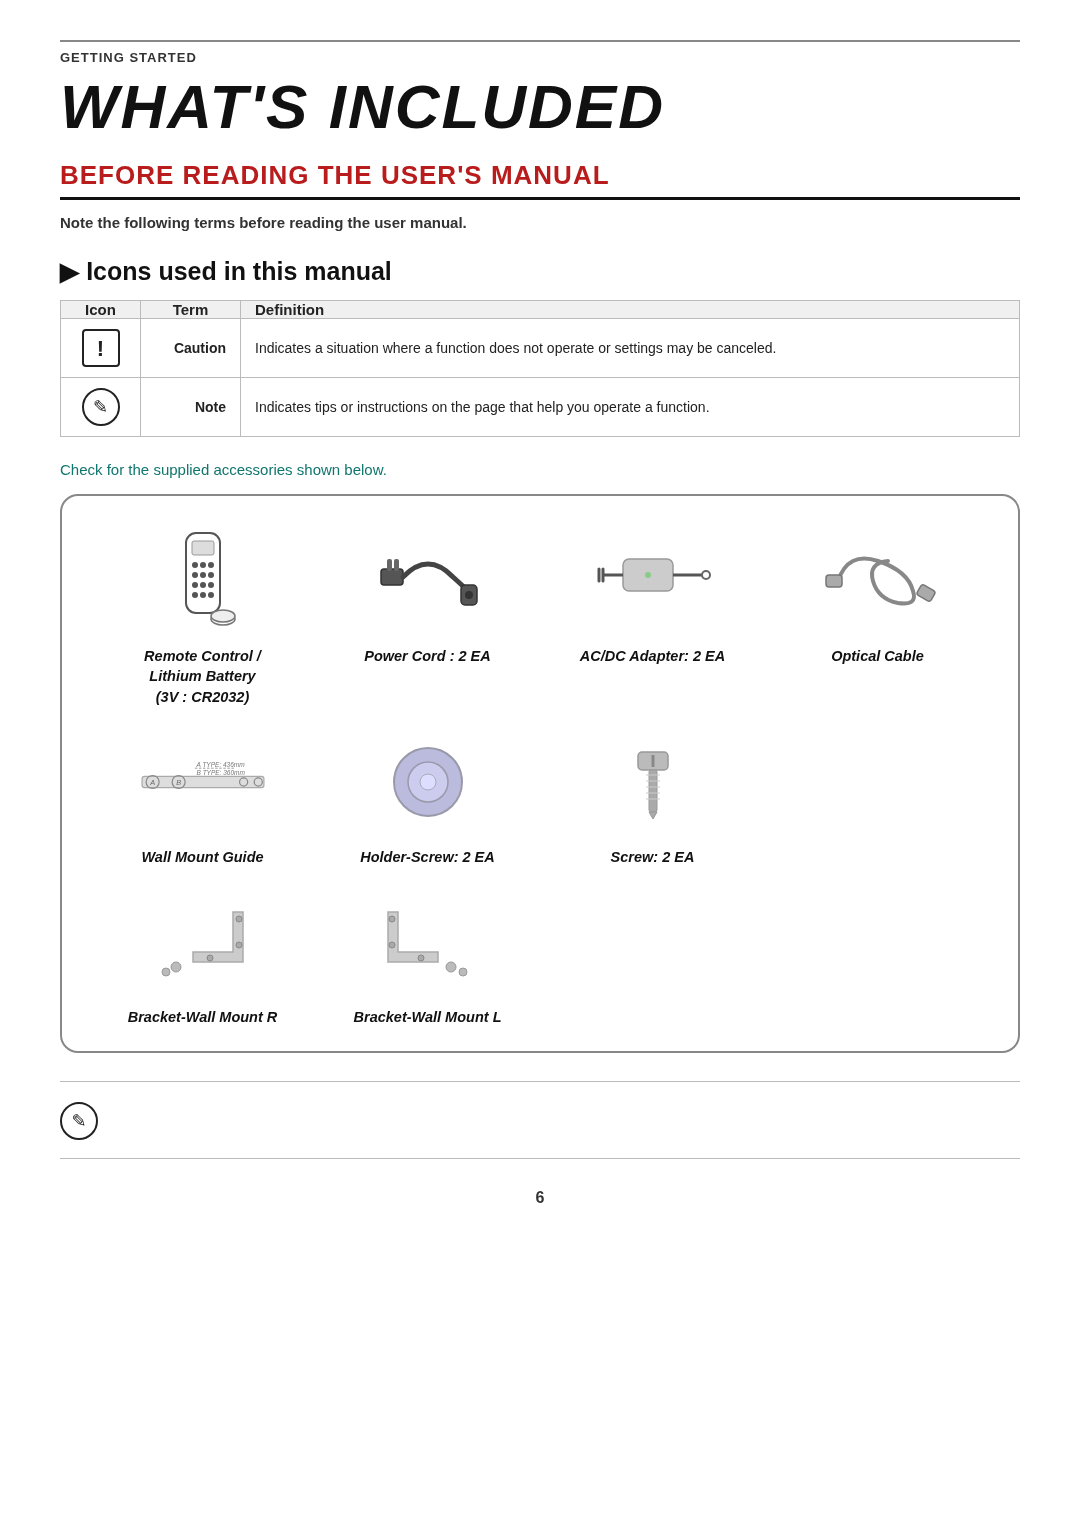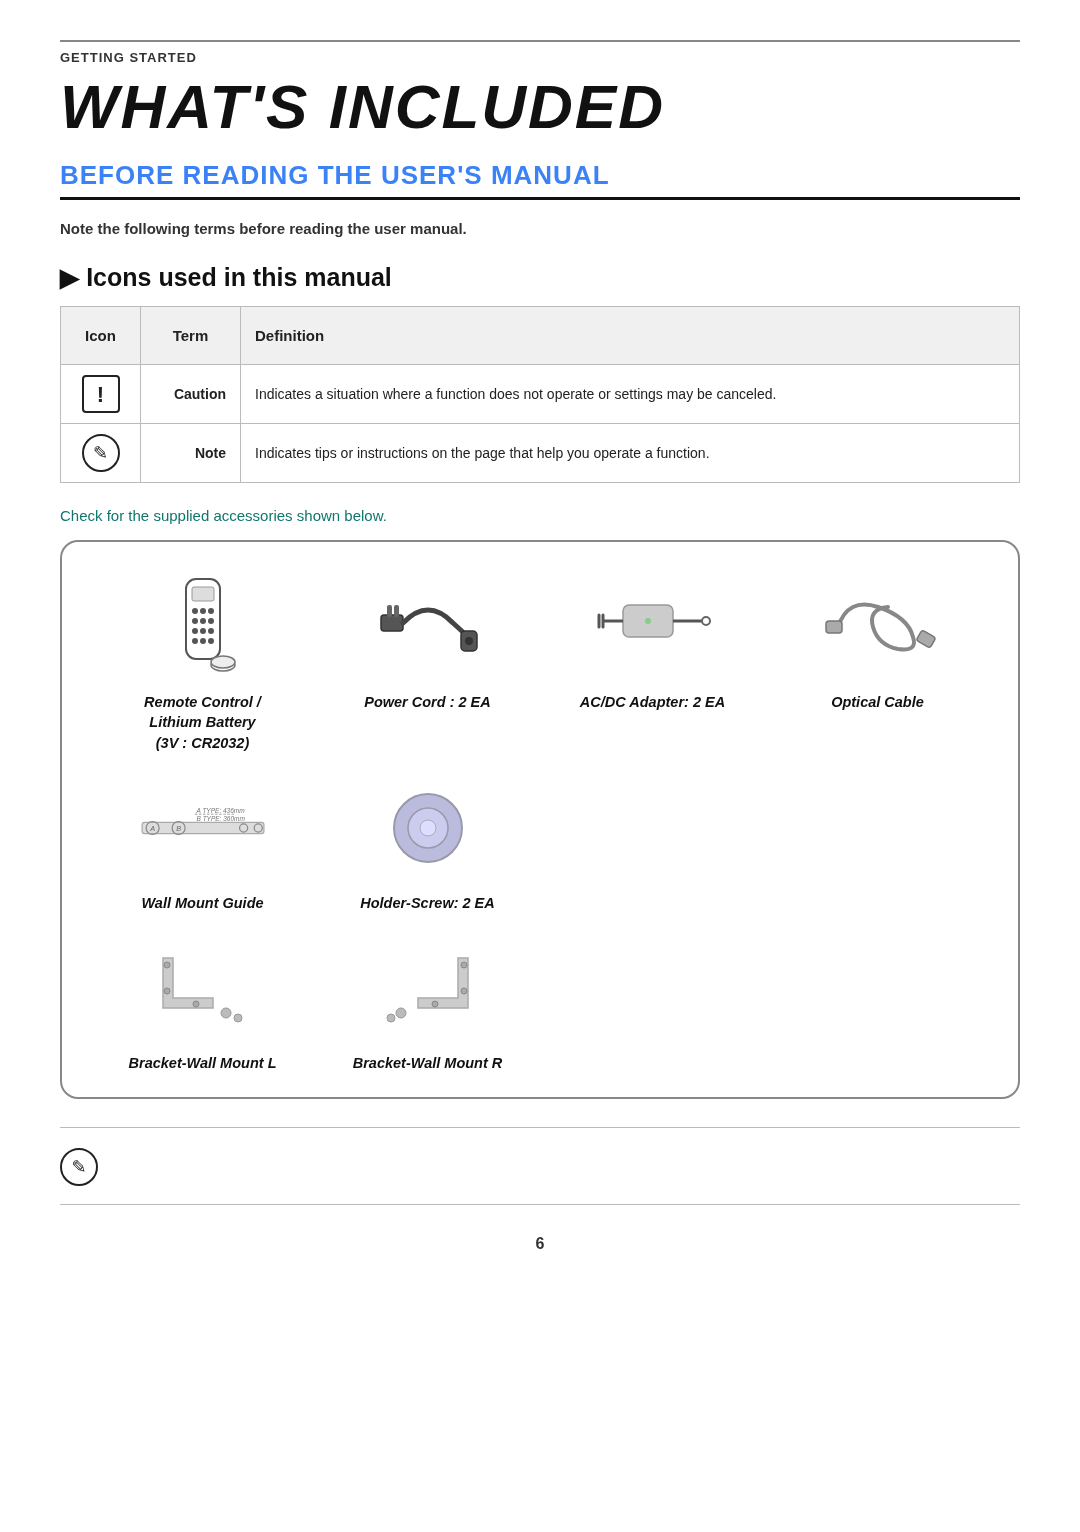--- a/index.html
+++ b/index.html
@@ -27,22 +27,22 @@
       letter-spacing: 2px;
       color: #111;
       margin-bottom: 18px;
       font-family: Arial Black, Arial, sans-serif;
       font-style: italic;
     }
     .section-title {
       font-size: 26px;
       font-weight: 900;
       letter-spacing: 1px;
-      color: #3b82f6;
-      margin-bottom: 20px;
+      color: #b91c1c;
+      margin-bottom: 14px;
       border-bottom: 3px solid #111;
       padding-bottom: 6px;
       text-transform: uppercase;
     }
     .note-text {
       font-size: 15px;
       color: #333;
       margin-bottom: 26px;
       font-weight: bold;
     }
@@ -54,21 +54,21 @@
     }
     .icons-table {
       width: 100%;
       border-collapse: collapse;
       margin-bottom: 24px;
       border: 1px solid #bbb;
     }
     .icons-table th {
       background: #f0f0f0;
       border: 1px solid #bbb;
-      padding: 20px 14px;
+      padding: 0 14px;
       font-size: 15px;
       font-weight: bold;
       text-align: left;
     }
     .icons-table th:first-child { text-align: center; width: 80px; }
     .icons-table th:nth-child(2) { width: 100px; text-align: center; }
     .icons-table td {
       border: 1px solid #bbb;
       padding: 10px 14px;
       font-size: 14px;
@@ -321,58 +321,78 @@
         <svg width="90" height="90" viewBox="0 0 90 90">
 
           <circle cx="45" cy="45" r="34" fill="#bbd" stroke="#99a" stroke-width="2"></circle>
           <circle cx="45" cy="45" r="20" fill="#cce" stroke="#99a" stroke-width="1.5"></circle>
           <circle cx="45" cy="45" r="8" fill="#ddf" stroke="#aab" stroke-width="1"></circle>
         </svg>
       </div>
       <div class="accessory-label">Holder-Screw: 2 EA</div>
     </div>
 
+    <div class="accessory-item" style="grid-column:3;">
+      <div class="accessory-image">
+        <svg width="90" height="90" viewBox="0 0 90 90">
+
+          <rect x="30" y="15" width="30" height="18" rx="4" fill="#bbb" stroke="#999" stroke-width="1.5"></rect>
+          <line x1="45" y1="18" x2="45" y2="30" stroke="#888" stroke-width="3"></line>
+
+          <rect x="41" y="33" width="8" height="42" rx="2" fill="#aaa" stroke="#999" stroke-width="1"></rect>
+
+          <line x1="38" y1="38" x2="52" y2="38" stroke="#ccc" stroke-width="1"></line>
+          <line x1="38" y1="44" x2="52" y2="44" stroke="#ccc" stroke-width="1"></line>
+          <line x1="38" y1="50" x2="52" y2="50" stroke="#ccc" stroke-width="1"></line>
+          <line x1="38" y1="56" x2="52" y2="56" stroke="#ccc" stroke-width="1"></line>
+          <line x1="38" y1="62" x2="52" y2="62" stroke="#ccc" stroke-width="1"></line>
+
+          <polygon points="41,75 49,75 45,82" fill="#aaa" stroke="#999" stroke-width="1"></polygon>
+        </svg>
+      </div>
+      <div class="accessory-label">Screw: 2 EA</div>
+    </div>
 
     <div style="grid-column:4;"></div>
   </div>
 
   <div style="display:grid; grid-template-columns: repeat(4,1fr); gap:0; row-gap:24px; margin-top: 20px;">
+
+    <div class="accessory-item">
+      <div class="accessory-image">
+        <svg width="110" height="90" viewBox="0 0 110 90">
+
+          <path d="M95 15 L95 65 L45 65 L45 55 L85 55 L85 15 Z" fill="#ccc" stroke="#aaa" stroke-width="1.5"></path>
+
+          <circle cx="91" cy="22" r="3" fill="#aaa" stroke="#888" stroke-width="1"></circle>
+          <circle cx="91" cy="48" r="3" fill="#aaa" stroke="#888" stroke-width="1"></circle>
+          <circle cx="62" cy="61" r="3" fill="#aaa" stroke="#888" stroke-width="1"></circle>
+
+          <circle cx="28" cy="70" r="5" fill="#bbb" stroke="#999" stroke-width="1"></circle>
+          <circle cx="18" cy="75" r="4" fill="#bbb" stroke="#999" stroke-width="1"></circle>
+        </svg>
+      </div>
+      <div class="accessory-label">Bracket-Wall Mount R</div>
+    </div>
 
     <div class="accessory-item">
       <div class="accessory-image">
         <svg width="110" height="90" viewBox="0 0 110 90">
 
           <path d="M15 15 L15 65 L65 65 L65 55 L25 55 L25 15 Z" fill="#ccc" stroke="#aaa" stroke-width="1.5"></path>
 
           <circle cx="19" cy="22" r="3" fill="#aaa" stroke="#888" stroke-width="1"></circle>
           <circle cx="19" cy="48" r="3" fill="#aaa" stroke="#888" stroke-width="1"></circle>
           <circle cx="48" cy="61" r="3" fill="#aaa" stroke="#888" stroke-width="1"></circle>
 
           <circle cx="78" cy="70" r="5" fill="#bbb" stroke="#999" stroke-width="1"></circle>
           <circle cx="90" cy="75" r="4" fill="#bbb" stroke="#999" stroke-width="1"></circle>
         </svg>
       </div>
       <div class="accessory-label">Bracket-Wall Mount L</div>
-    </div>
-
-    <div class="accessory-item">
-      <div class="accessory-image">
-        <svg width="110" height="90" viewBox="0 0 110 90">
-
-          <path d="M95 15 L95 65 L45 65 L45 55 L85 55 L85 15 Z" fill="#ccc" stroke="#aaa" stroke-width="1.5"></path>
-
-          <circle cx="91" cy="22" r="3" fill="#aaa" stroke="#888" stroke-width="1"></circle>
-          <circle cx="91" cy="48" r="3" fill="#aaa" stroke="#888" stroke-width="1"></circle>
-          <circle cx="62" cy="61" r="3" fill="#aaa" stroke="#888" stroke-width="1"></circle>
-
-          <circle cx="28" cy="70" r="5" fill="#bbb" stroke="#999" stroke-width="1"></circle>
-          <circle cx="18" cy="75" r="4" fill="#bbb" stroke="#999" stroke-width="1"></circle>
-        </svg>
-      </div>
-      <div class="accessory-label">Bracket-Wall Mount R</div>
     </div>
     <div style="grid-column:3;"></div>
     <div style="grid-column:4;"></div>
   </div>
 </div>
 
 <div class="note-box">
   <div class="note-icon-wrap">
     <span class="icon-note">✎</span>
   </div>

